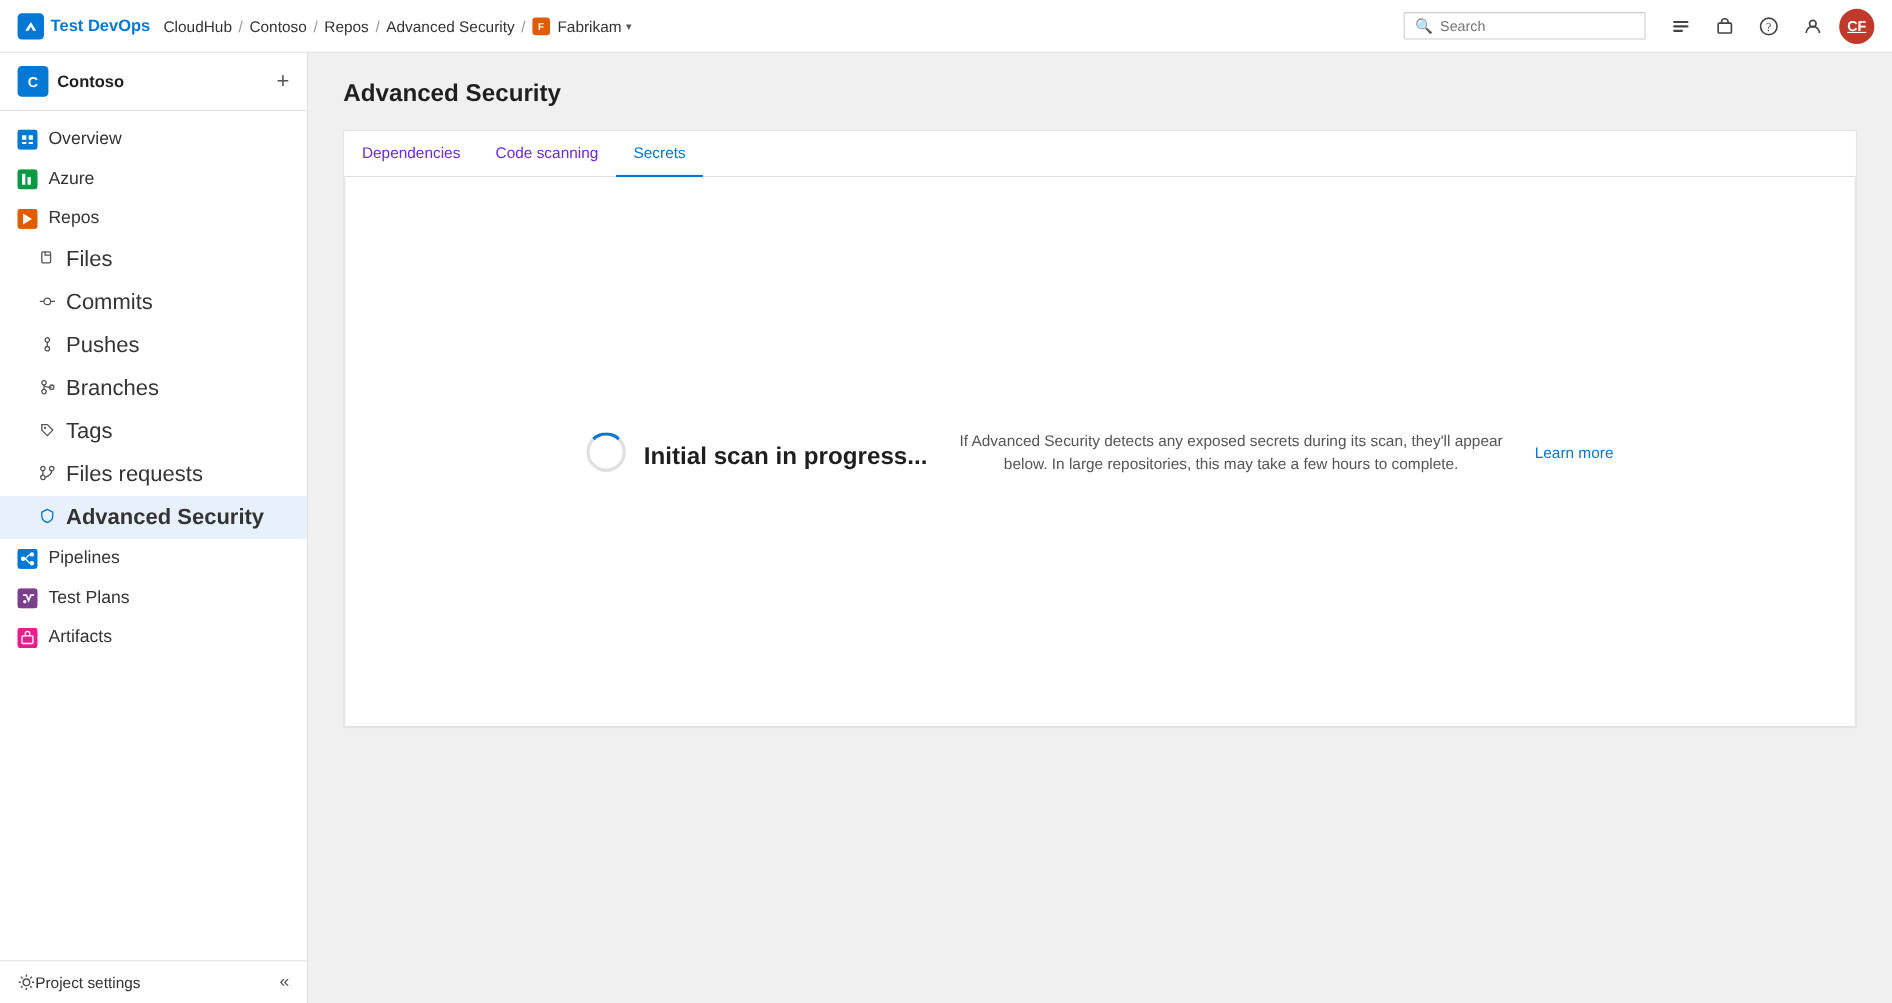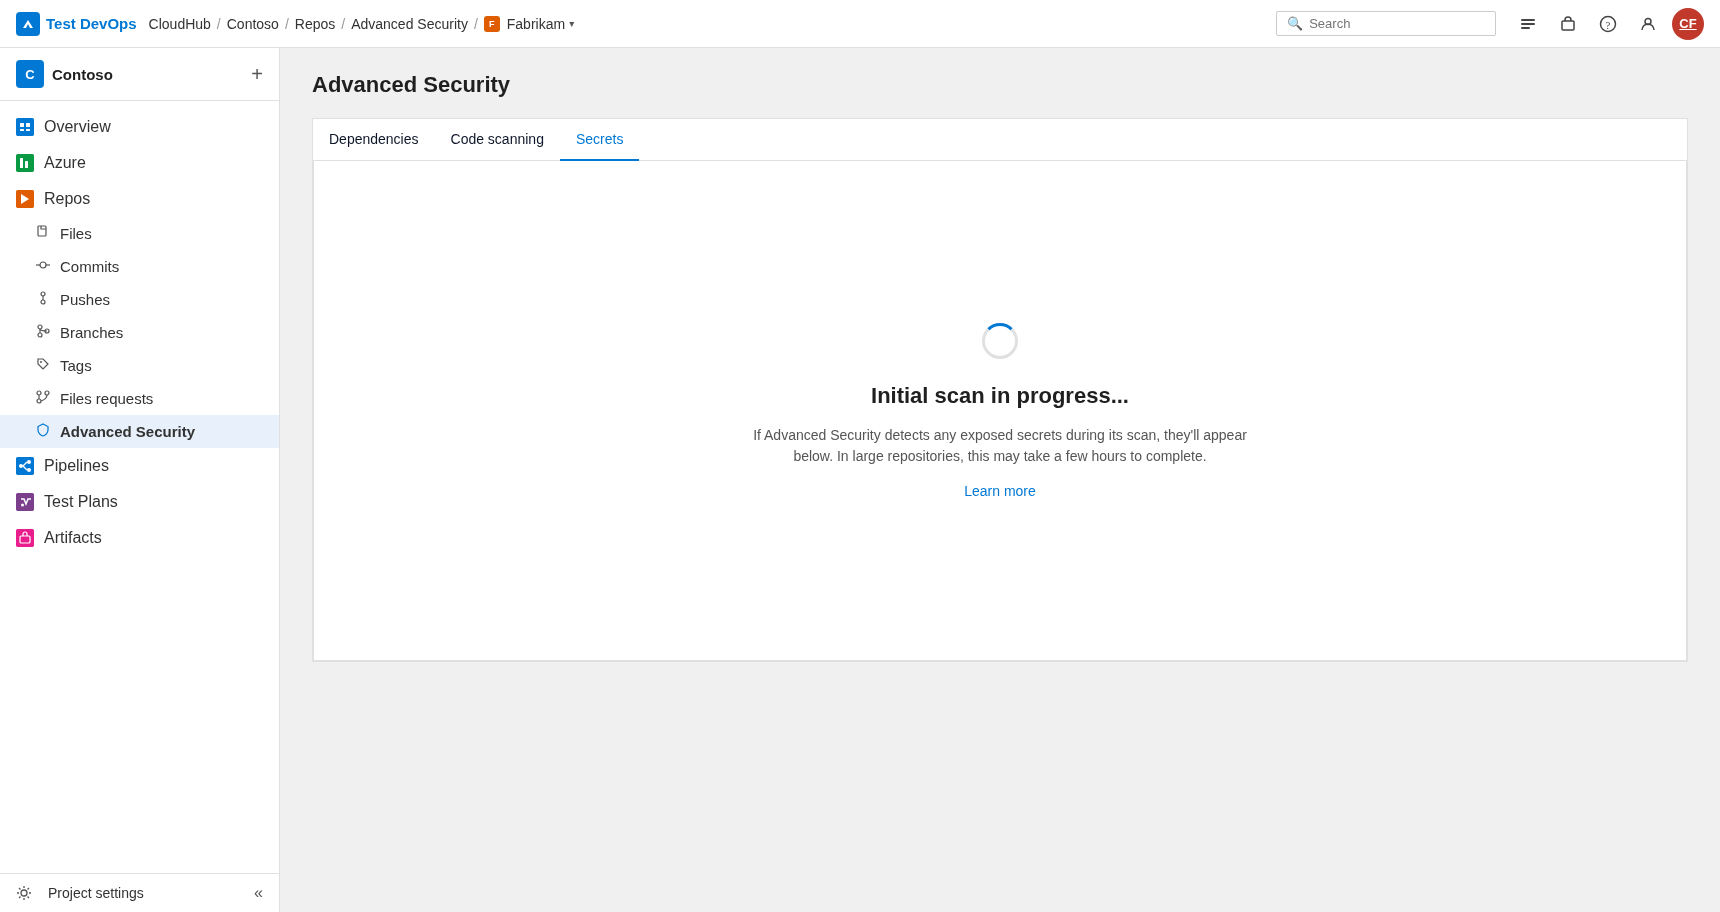--- a/index.html
+++ b/index.html
@@ -80,48 +80,48 @@
 
     
     .icon-overview { background: #0078d4; border-radius: 3px; }
     .icon-boards { background: #0b9a44; border-radius: 3px; }
     .icon-repos { background: #e05c00; border-radius: 3px; }
     .icon-pipelines { background: #0078d4; border-radius: 3px; }
     .icon-testplans { background: #7b3f8c; border-radius: 3px; }
     .icon-artifacts { background: #e91e8c; border-radius: 3px; }
     .sub-nav-item {
       display: flex; align-items: center; gap: 10px;
-      padding: 8px 16px 8px 36px; cursor: pointer; color: #333; font-size: 15px;
+      padding: 8px 16px 8px 36px; cursor: pointer; color: #333; font-size: 20px;
     }
     .sub-nav-item.active { background: #e8f1fb; font-weight: 600; }
 
     .sidebar-footer {
       border-top: 1px solid #e0e0e0; padding: 10px 16px;
       display: flex; align-items: center; justify-content: space-between;
     }
-    .sidebar-footer-item { display: flex; align-items: flex-end; gap: 16px; cursor: pointer; font-size: 14px; color: #333; }
+    .sidebar-footer-item { display: flex; align-items: flex-end; gap: 0; cursor: pointer; font-size: 14px; color: #333; }
     .collapse-btn { font-size: 16px; color: #555; cursor: pointer; }
 
     
     .content { flex: 1; background: #f0f0f0; padding: 24px 32px; overflow-y: auto; }
     .page-title { font-size: 22px; font-weight: 600; margin-bottom: 20px; color: #1f1f1f; }
 
     .tabs { display: flex; gap: 0; border-bottom: 1px solid #e0e0e0; margin-bottom: 0; background: #fff; padding: 0 0; }
     .tab {
-      padding: 12px 16px; cursor: pointer; font-size: 14px; color: #0f172a;
+      padding: 12px 16px; cursor: pointer; font-size: 14px; color: #6d28d9;
       border-bottom: 2px solid transparent; margin-bottom: -1px;
     }
     .tab.active { color: #0078d4; border-bottom: 2px solid #0078d4; font-weight: 500; }
 
     .content-panel {
       background: #fff; border: 1px solid #e0e0e0; border-top: none;
       min-height: 300px; display: flex; align-items: center; justify-content: center;
     }
     .scan-container {
-      display: flex; flex-direction: column; align-items: center; justify-content: center;
+      display: flex; flex-direction: row; align-items: center; justify-content: center;
       padding: 80px 40px; text-align: center; gap: 16px;
     }
 
     
     .spinner {
       width: 36px; height: 36px; border-radius: 50%;
       border: 3px solid #e0e0e0;
       border-top-color: #0078d4;
       animation: spin 1s linear infinite;
     }

